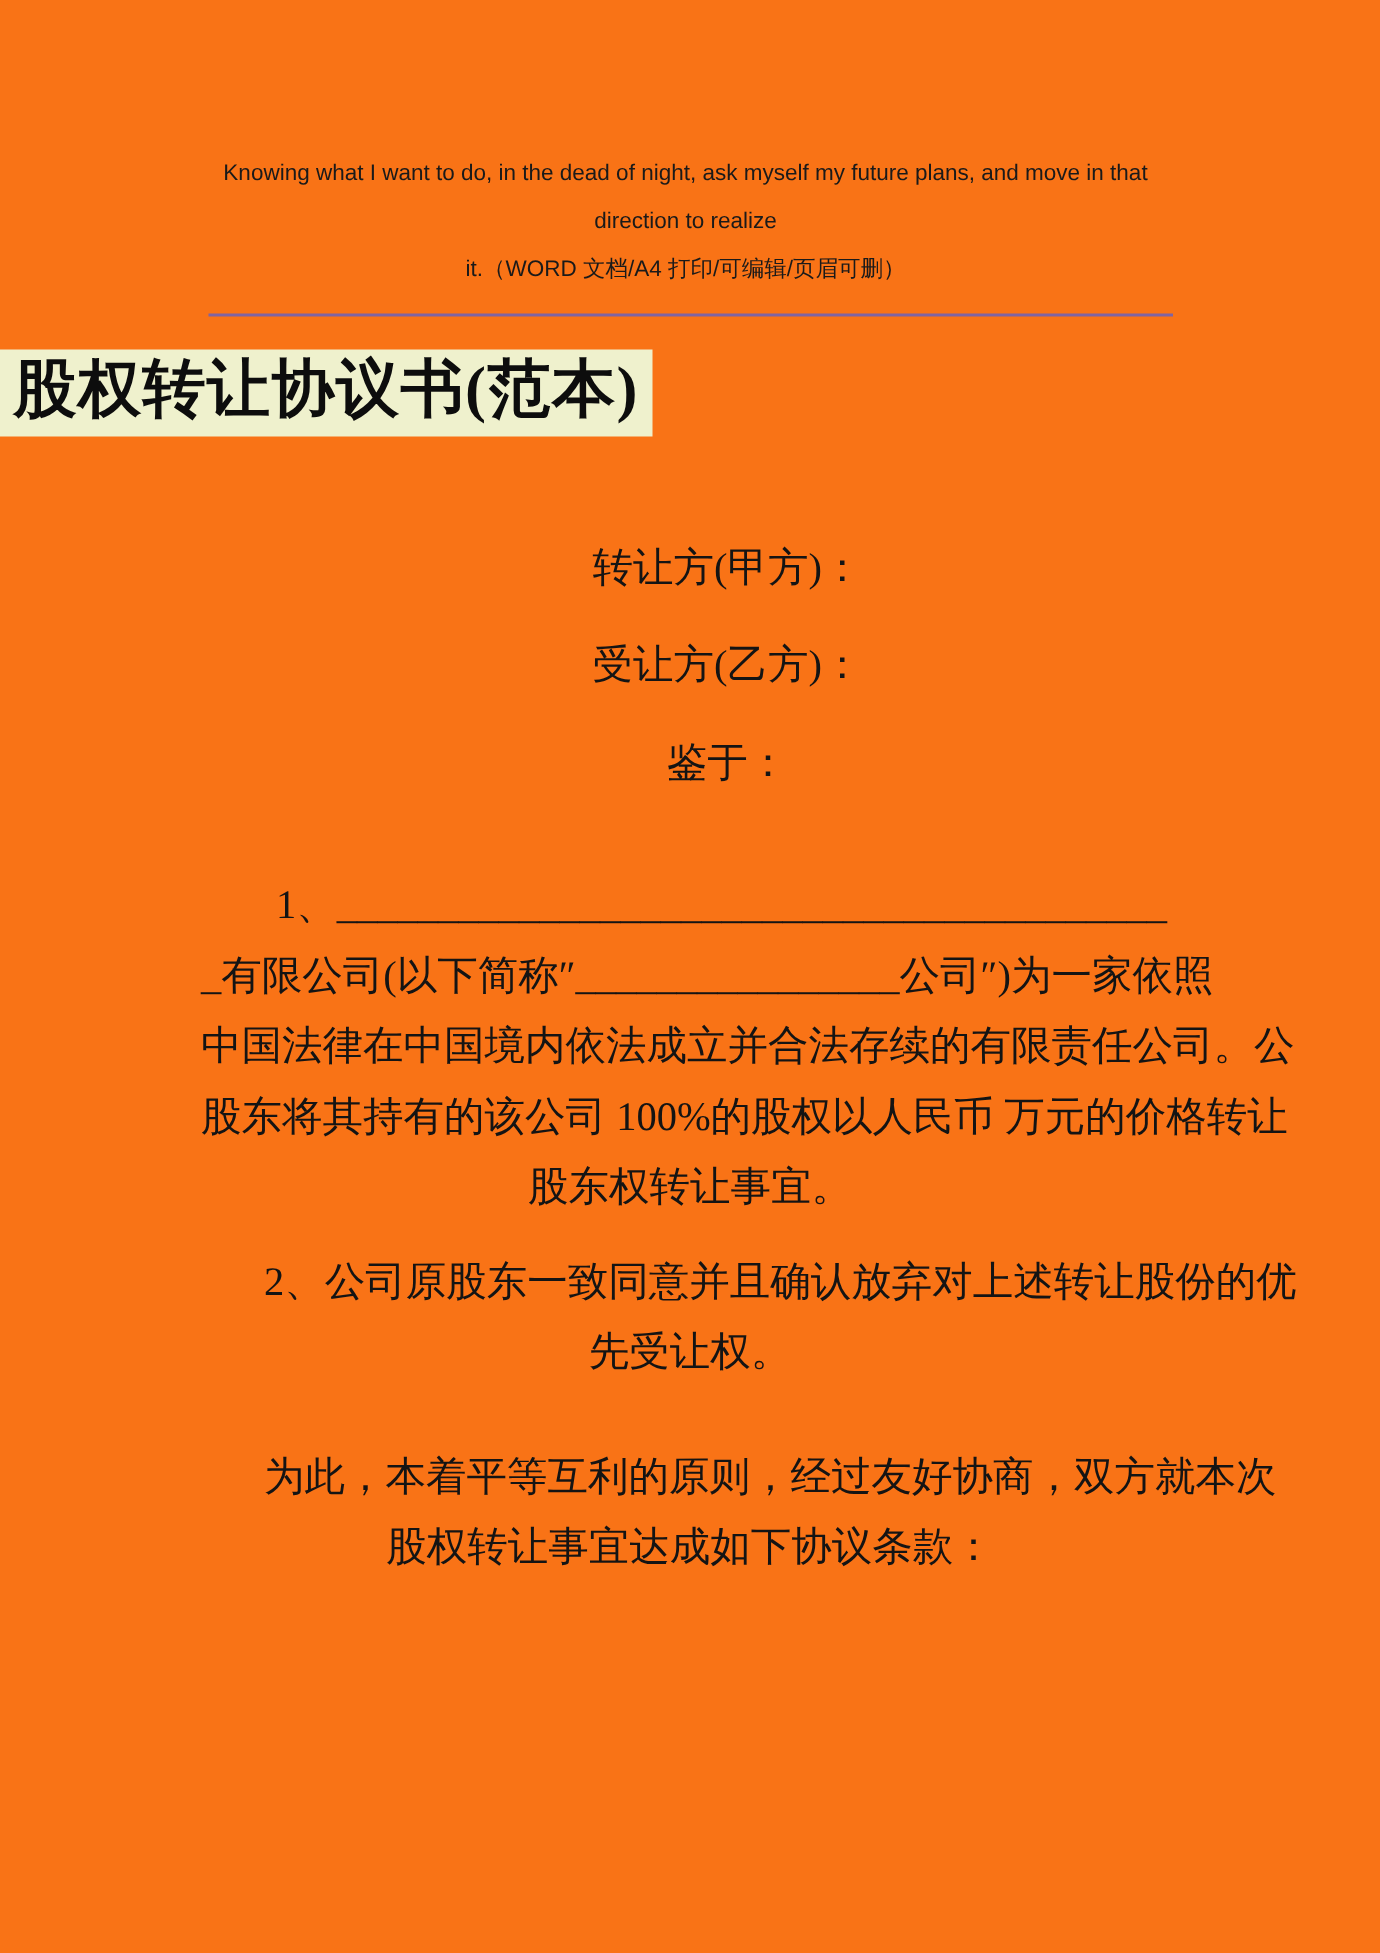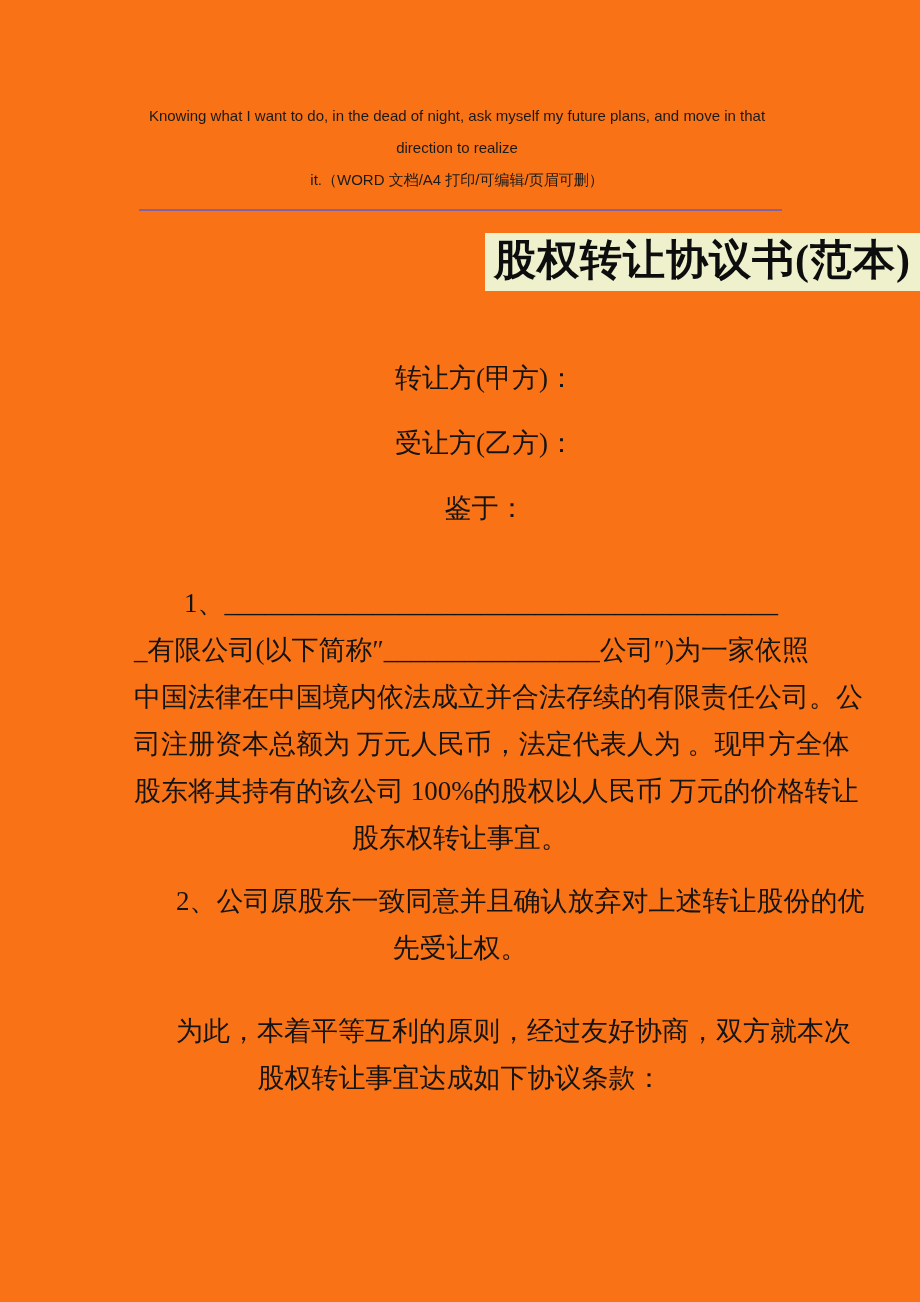--- a/index.html
+++ b/index.html
@@ -25,21 +25,21 @@
   }
   .hdr-divider {
     width: 643px;
     margin-left: 139px;
     margin-top: 13px;
     border: 0;
     border-top: 2px solid #8064A2;
   }
   
   .title-row {
-    text-align: right;
+    text-align: left;
     margin-top: 22px;
   }
   .title-hl {
     display: inline-block;
     background: #eff1cd;
     padding: 3px 9px 7px 9px;
     font-size: 42px;
     line-height: 48px;
     font-weight: bold;
     letter-spacing: 1px;
@@ -88,21 +88,20 @@
     <div class="parties">
       <div class="line">转让方(甲方)：</div>
       <div class="line">受让方(乙方)：</div>
       <div class="line">鉴于：</div>
     </div>
 
     <div class="clause1">
       <div class="line first">1、_________________________________________</div>
       <div class="line">_有限公司(以下简称″________________公司″)为一家依照</div>
       <div class="line">中国法律在中国境内依法成立并合法存续的有限责任公司。公</div>
-      <div class="line">司注册资本总额为 万元人民币，法定代表人为 。现甲方全体</div>
       <div class="line">股东将其持有的该公司 100%的股权以人民币 万元的价格转让</div>
       <div class="line">股东权转让事宜。</div>
     </div>
 
     <div class="clause2">
       <div class="line first">2、公司原股东一致同意并且确认放弃对上述转让股份的优</div>
       <div class="line">先受让权。</div>
     </div>
 
     <div class="closing">

